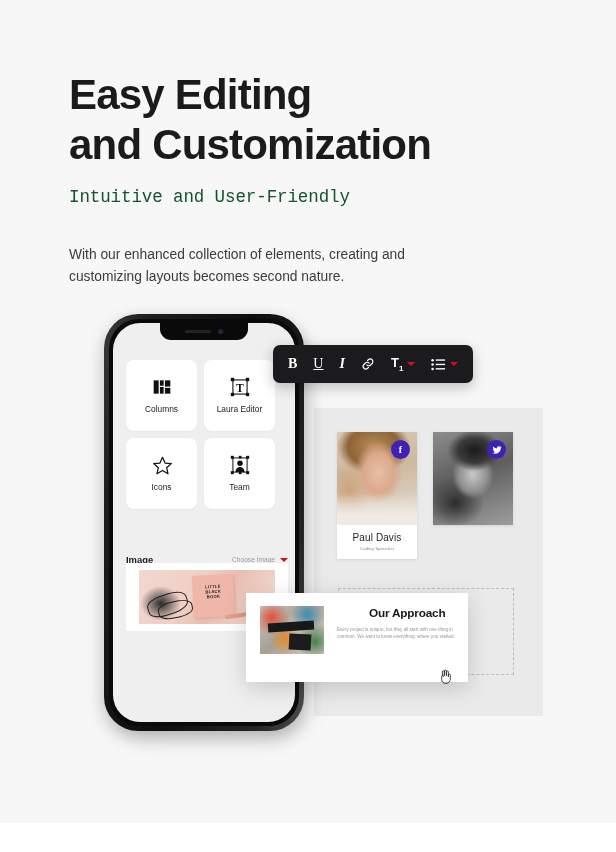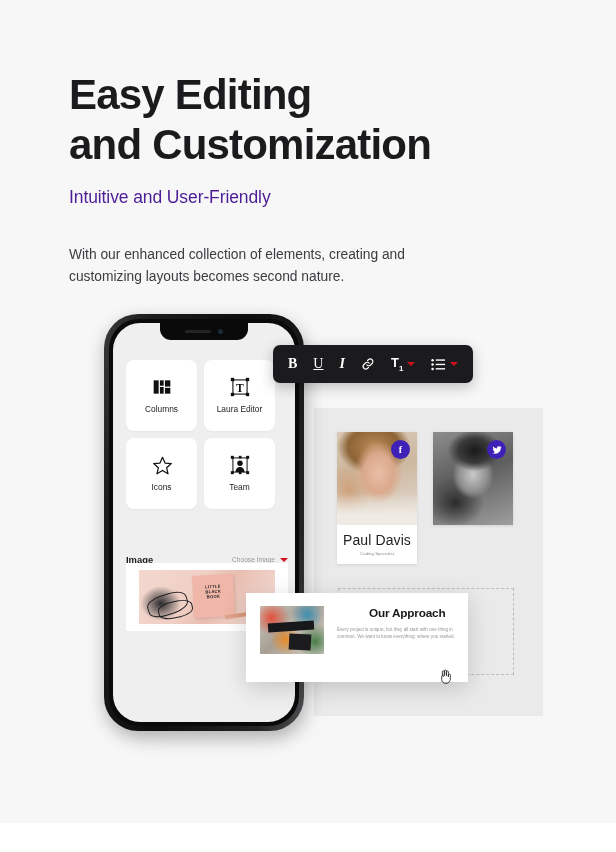--- a/index.html
+++ b/index.html
@@ -28,22 +28,23 @@
     font-weight: bold;
     line-height: 50px;
     letter-spacing: -0.8px;
     color: #1b1b1d;
     white-space: pre-line;
   }
   .subhead {
     position: absolute; left: 69px; top: 187px;
     font-size: 17.5px;
     font-weight: normal;
-    color: #4c1d95;
+    color: #14532d;
     letter-spacing: -0.1px;
+    font-family: Liberation Mono, monospace;
   }
   .bodytext {
     position: absolute; left: 69px; top: 224px;
     width: 380px;
     font-size: 13.8px;
     line-height: 22px;
     color: #3c3c40;
     white-space: pre-line;
     margin-top: 20px;
   }
@@ -100,21 +101,21 @@
     width: 19px; height: 19px; border-radius: 50%;
     background: #3f21b8;
     display: flex; align-items: center; justify-content: center;
     color: #ffffff;
     font-size: 10px;
     font-weight: bold;
     font-family: "Liberation Serif", serif;
   }
   .team-meta { padding: 7px 2px 8px; text-align: center; }
   .team-name {
-    font-size: 14px; color: #1f1f21; letter-spacing: 0.1px;
+    font-size: 10px; color: #1f1f21; letter-spacing: 0.1px;
   }
   .team-role {
     font-size: 4.4px; color: #8e8e92; margin-top: 3px;
   }
 
   
   .phone-wrap { position: absolute; left: 104px; top: 314px; }
   .phone-shadow {
     position: absolute; left: 10px; top: 14px;
     width: 194px; height: 410px;

